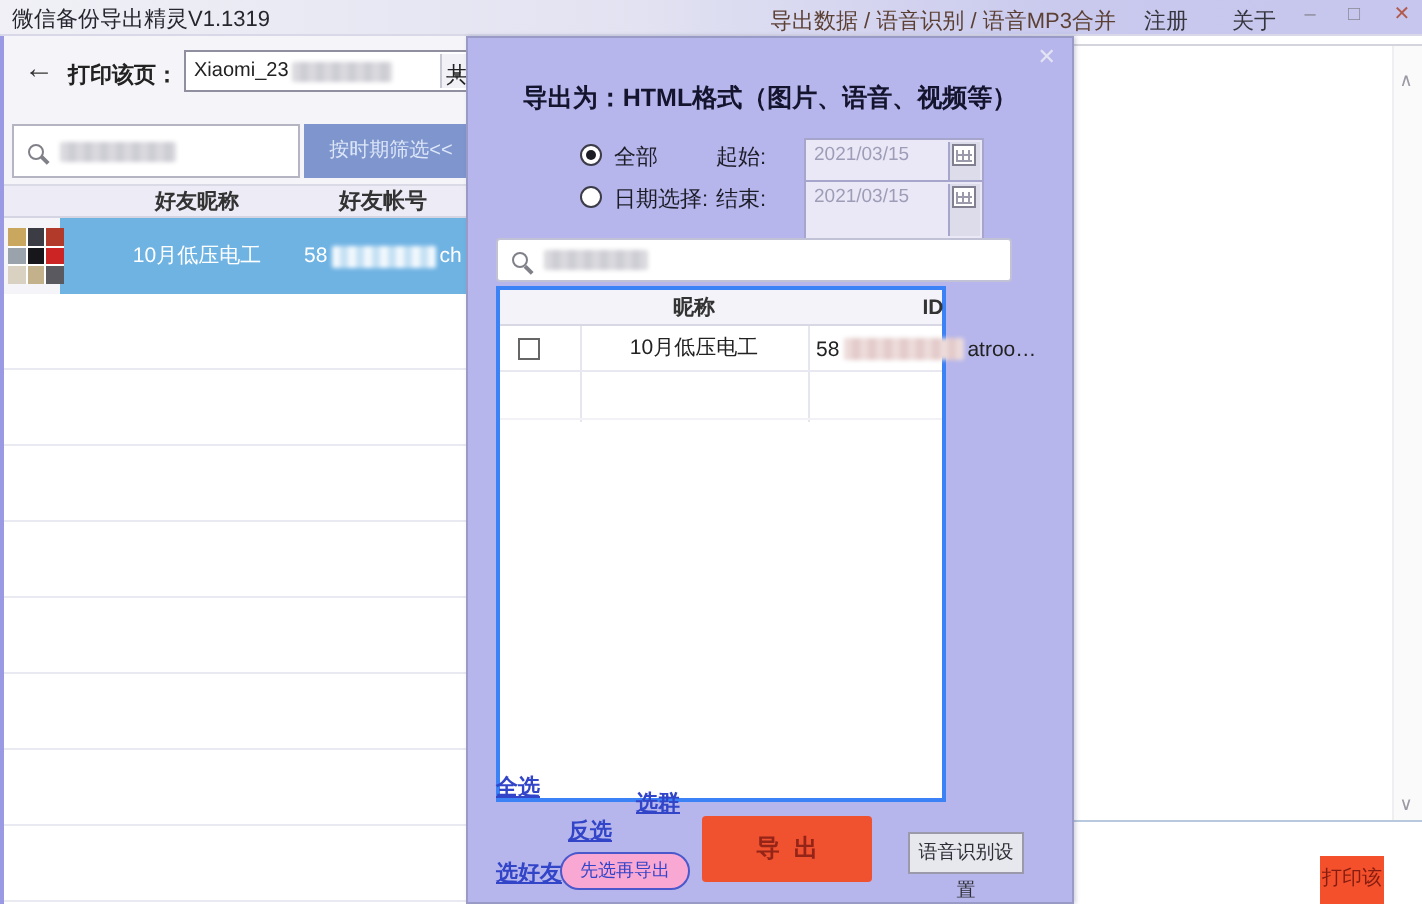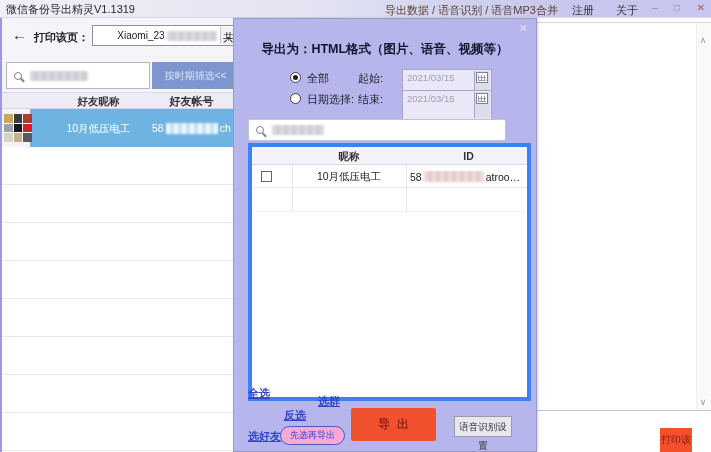--- a/index.html
+++ b/index.html
@@ -18,21 +18,21 @@
   .menu-about{ position:absolute; left:616px; top:3px; font-size:11px; color:#35353d; cursor:pointer; }
   .wc { position:absolute; top:1px; width:18px; height:14px; text-align:center; font-size:10px;
         line-height:14px; color:#8a8a96; cursor:pointer; }
   .wc.min{ left:646px; } .wc.max{ left:668px; } .wc.close{ left:692px; color:#b25a4c; }
 
   
   .left-panel { position:absolute; left:2px; top:18px; width:535px; height:434px; background:#f4f4f9; }
   .back-arrow { position:absolute; left:10px; top:8px; font-size:15px; color:#333; cursor:pointer; }
   .dev-label { position:absolute; left:32px; top:12px; font-size:11px; font-weight:bold; color:#222; }
   .dev-select { position:absolute; left:90px; top:7px; width:146px; height:21px; background:#fff;
-                border:1px solid #8f8f9f; display:flex; align-items:center; cursor:pointer;justify-content:center; }
+                border:1px solid #8f8f9f; display:flex; align-items:center; cursor:pointer; }
   .dev-select .val { font-size:10px; color:#222; padding-left:4px; white-space:nowrap; }
   .dev-select .arrow-box { position:absolute; right:1px; top:1px; bottom:1px; width:16px;
                 background:#f1f1f6; border-left:1px solid #c8c8d4; text-align:center; }
   .dev-select .arrow-box span { font-size:7px; color:#555; line-height:19px; }
   .after-label { position:absolute; left:221px; top:12px; font-size:11px; color:#222; }
 
   .search-input { position:absolute; left:4px; top:44px; width:144px; height:27px; background:#fff;
                   border:1px solid #b4b4c2; display:flex; align-items:center; }
   .filter-btn { position:absolute; left:150px; top:44px; width:87px; height:27px; background:#7e96cd;
                 color:#dde6f8; font-size:10px; text-align:center; line-height:27px; cursor:pointer; border:0; }
@@ -102,22 +102,22 @@
               background:repeating-linear-gradient(90deg,#9a9aaa 0 1px,transparent 1px 3px),
                          repeating-linear-gradient(0deg,#9a9aaa 0 1px,transparent 1px 3px); }
 
   .dlg-search { position:absolute; left:14px; top:100px; width:258px; height:22px; background:#fff;
                 border:1px solid #c2c2d6; border-radius:2px; display:flex; align-items:center; }
   .mag { width:8px; height:8px; border:1.5px solid #808088; border-radius:50%; position:relative;
          margin-left:7px; flex:none; }
   .mag::after { content:""; position:absolute; width:5px; height:1.5px; background:#808088;
          right:-4px; bottom:-2px; transform:rotate(45deg); }
 
-  .dlg-table { position:absolute; left:14px; top:124px; width:283px; height:258px; background:#fff;
-               border:4px solid #3b82f6; }
+  .dlg-table { position:absolute; left:14px; top:124px; width:225px; height:258px; background:#fff;
+               border:2px solid #3b82f6; }
   .d-header { position:absolute; left:0; top:0; width:100%; height:18px; background:#f3f3f9;
               border-bottom:1px solid #d8d8e4; }
   .d-header .h1 { position:absolute; left:40px; width:114px; text-align:center; font-size:10.5px;
                   font-weight:bold; color:#333; line-height:18px; }
   .d-header .h2 { position:absolute; left:154px; width:125px; text-align:center; font-size:10.5px;
                   font-weight:bold; color:#333; line-height:18px; }
   .d-vline { position:absolute; top:0; width:1px; height:66px; background:#e6e6ee; }
   .dv1{ left:40px; } .dv2{ left:154px; }
   .d-row { position:absolute; left:0; top:18px; width:100%; height:23px; border-bottom:1px solid #e8e8f0;
            cursor:pointer; }

